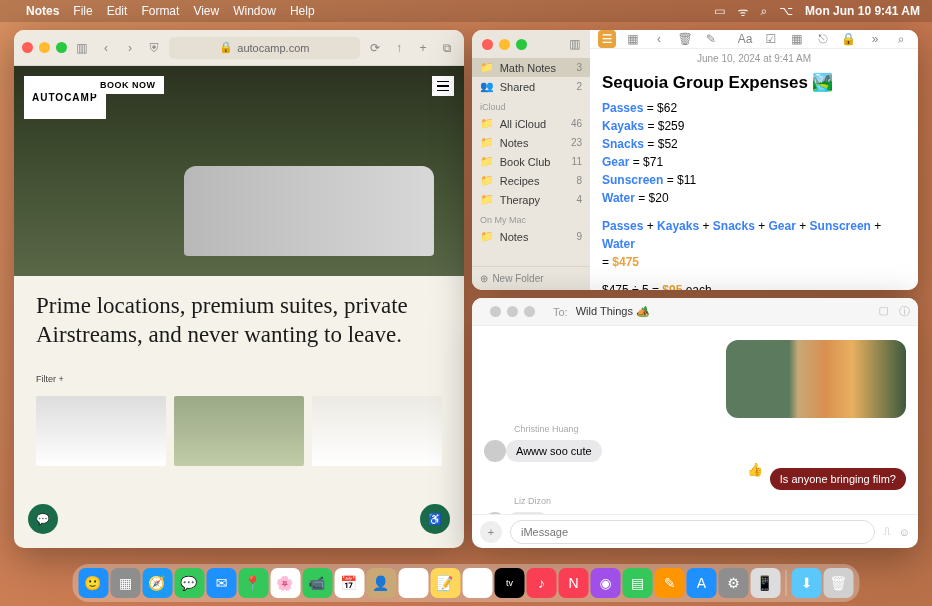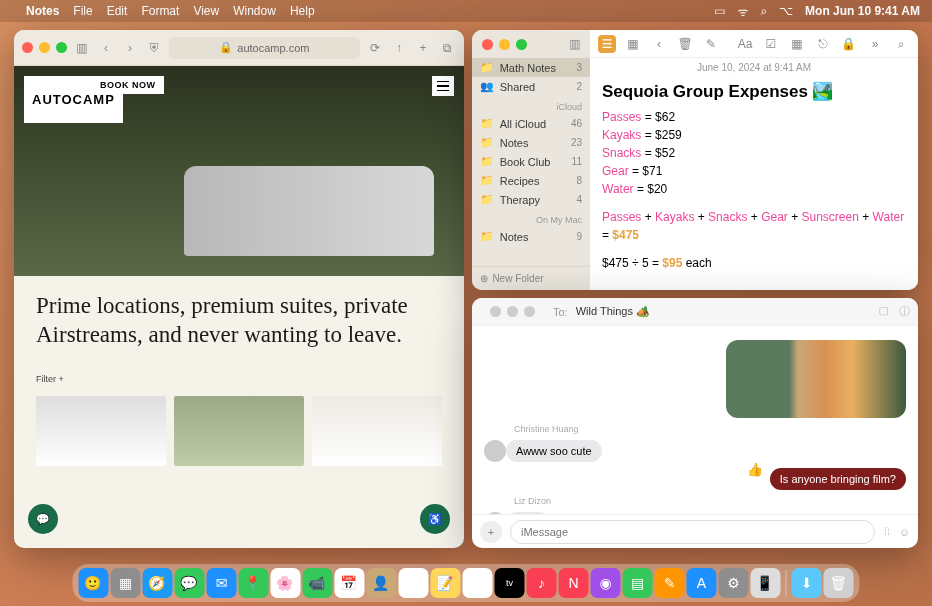--- a/index.html
+++ b/index.html
@@ -43,21 +43,21 @@
   display: flex; align-items: center; justify-content: center; color: #666; font-size: 11px; gap: 4px; }
 .safari-hero {
   height: 210px; background: linear-gradient(180deg, #2b3220 0%, #3d4a2e 40%, #5a6848 100%);
   position: relative;
 }
 .safari-hero::before {
   content: ""; position: absolute; right: 30px; bottom: 20px; width: 250px; height: 90px;
   background: linear-gradient(90deg, #b8b8b8, #d8d8d8); border-radius: 12px 12px 4px 4px;
 }
 .safari-logo { position: absolute; top: 10px; left: 10px; background: #fff; color: #000;
-  padding: 16px 8px; font-size: 13px; font-weight: 700; letter-spacing: 1px; }
+  padding: 16px 8px; font-size: 10px; font-weight: 700; letter-spacing: 1px; }
 .safari-book { position: absolute; top: 10px; left: 78px; background: #fff; color: #000;
   padding: 4px 8px; font-size: 9px; font-weight: 700; letter-spacing: 0.5px; }
 .safari-menu { position: absolute; top: 10px; right: 10px; background: #fff; width: 22px; height: 20px;
   display: flex; flex-direction: column; justify-content: center; gap: 3px; align-items: center; }
 .safari-menu span { width: 12px; height: 1.5px; background: #000; }
 .safari-body { padding: 16px 22px; background: #f5f2ea; }
 .safari-eyebrow { font-size: 8px; letter-spacing: 2px; color: #555; margin-bottom: 12px; }
 .safari-headline { font-family: Georgia, serif; font-size: 23px; line-height: 1.25; color: #1a1a1a; font-weight: 400; }
 .safari-filter { font-size: 9px; color: #444; margin-top: 24px; }
 .safari-thumbs { display: flex; gap: 8px; margin-top: 12px; }
@@ -71,30 +71,30 @@
   background: #1a6b4a; color: #fff; display: flex; align-items: center; justify-content: center; }
 
 
 .notes { left: 472px; top: 30px; width: 446px; height: 260px; display: flex; }
 .notes-sidebar { width: 130px; background: #eae6dd; display: flex; flex-direction: column; font-size: 11px; }
 .notes-sidebar .top { display: flex; align-items: center; height: 28px; }
 .folder-row { display: flex; align-items: center; padding: 3px 8px; color: #3a3a3a; gap: 6px; }
 .folder-row.sel { background: #d4cebf; }
 .folder-row .count { margin-left: auto; color: #888; font-size: 10px; }
 .folder-icon { color: #d4a94e; font-size: 11px; }
-.section-label { padding: 6px 8px 2px; font-size: 9px; color: #999; text-align: right; }
+.section-label { padding: 6px 8px 2px; font-size: 9px; color: #999; }
 .newfolder { margin-top: auto; padding: 6px 8px; color: #888; font-size: 10px; display: flex; gap: 4px; border-top: 1px solid #ddd6c8; }
 .notes-main { flex: 1; background: #fff; display: flex; flex-direction: column; }
 .notes-toolbar { height: 28px; display: flex; align-items: center; padding: 0 8px; gap: 8px; color: #aaa; border-bottom: 1px solid #eee; }
 .notes-toolbar .sp { flex: 1; }
 .note-date { text-align: center; font-size: 10px; color: #999; padding: 4px; }
 .note-content { padding: 4px 12px; font-size: 12px; }
 .note-title { font-size: 17px; font-weight: 700; margin-bottom: 6px; }
 .note-line { line-height: 1.5; }
-.note-line .k { color: #ec4899; font-weight: 400; }
+.note-line .k { color: #3b82f6; font-weight: 700; }
 .note-line .or { color: #e8a33c; font-weight: 600; }
 
 
 .messages { left: 472px; top: 298px; width: 446px; height: 250px; background: #fff; display: flex; flex-direction: column; }
 .msg-header { height: 28px; display: flex; align-items: center; padding: 0 8px; gap: 8px; border-bottom: 1px solid #eee; background: #f6f6f6; }
 .msg-header .to { color: #999; font-size: 11px; }
 .msg-header .name { color: #333; font-size: 11px; }
 .msg-header .right { margin-left: auto; display: flex; gap: 10px; color: #bbb; }
 .msg-body { flex: 1; padding: 8px 12px; overflow: hidden; position: relative; }
 .bubble-row { display: flex; align-items: flex-end; margin: 6px 0; }
@@ -266,20 +266,21 @@
       <span class="tbicon">⌕</span>
     </div>
     <div class="note-date">June 10, 2024 at 9:41 AM</div>
     <div class="note-content">
       <div class="note-title">Sequoia Group Expenses 🏞️</div>
       <div id="note-lines">
           <div class="note-line"><span class="k">Passes</span><span> = $62</span></div>
           <div class="note-line"><span class="k">Kayaks</span><span> = $259</span></div>
           <div class="note-line"><span class="k">Snacks</span><span> = $52</span></div>
           <div class="note-line"><span class="k">Gear</span><span> = $71</span></div>
+          <div class="note-line"><span class="k">Sunscreen</span><span> = $11</span></div>
           <div class="note-line"><span class="k">Water</span><span> = $20</span></div>
         </div>
       <div class="note-line" style="margin-top:10px" id="sum-line"><span class="k">Passes</span><span> + </span><span class="k">Kayaks</span><span> + </span><span class="k">Snacks</span><span> + </span><span class="k">Gear</span><span> + </span><span class="k">Sunscreen</span><span> + </span><span class="k">Water</span></div>
       <div class="note-line"><span>= </span><span class="or">$475</span></div>
       <div class="note-line" style="margin-top:10px">
         <span>$475 ÷ 5 =  </span><span class="or">$95</span><span> each</span>
       </div>
     </div>
   </div>
 </div>

